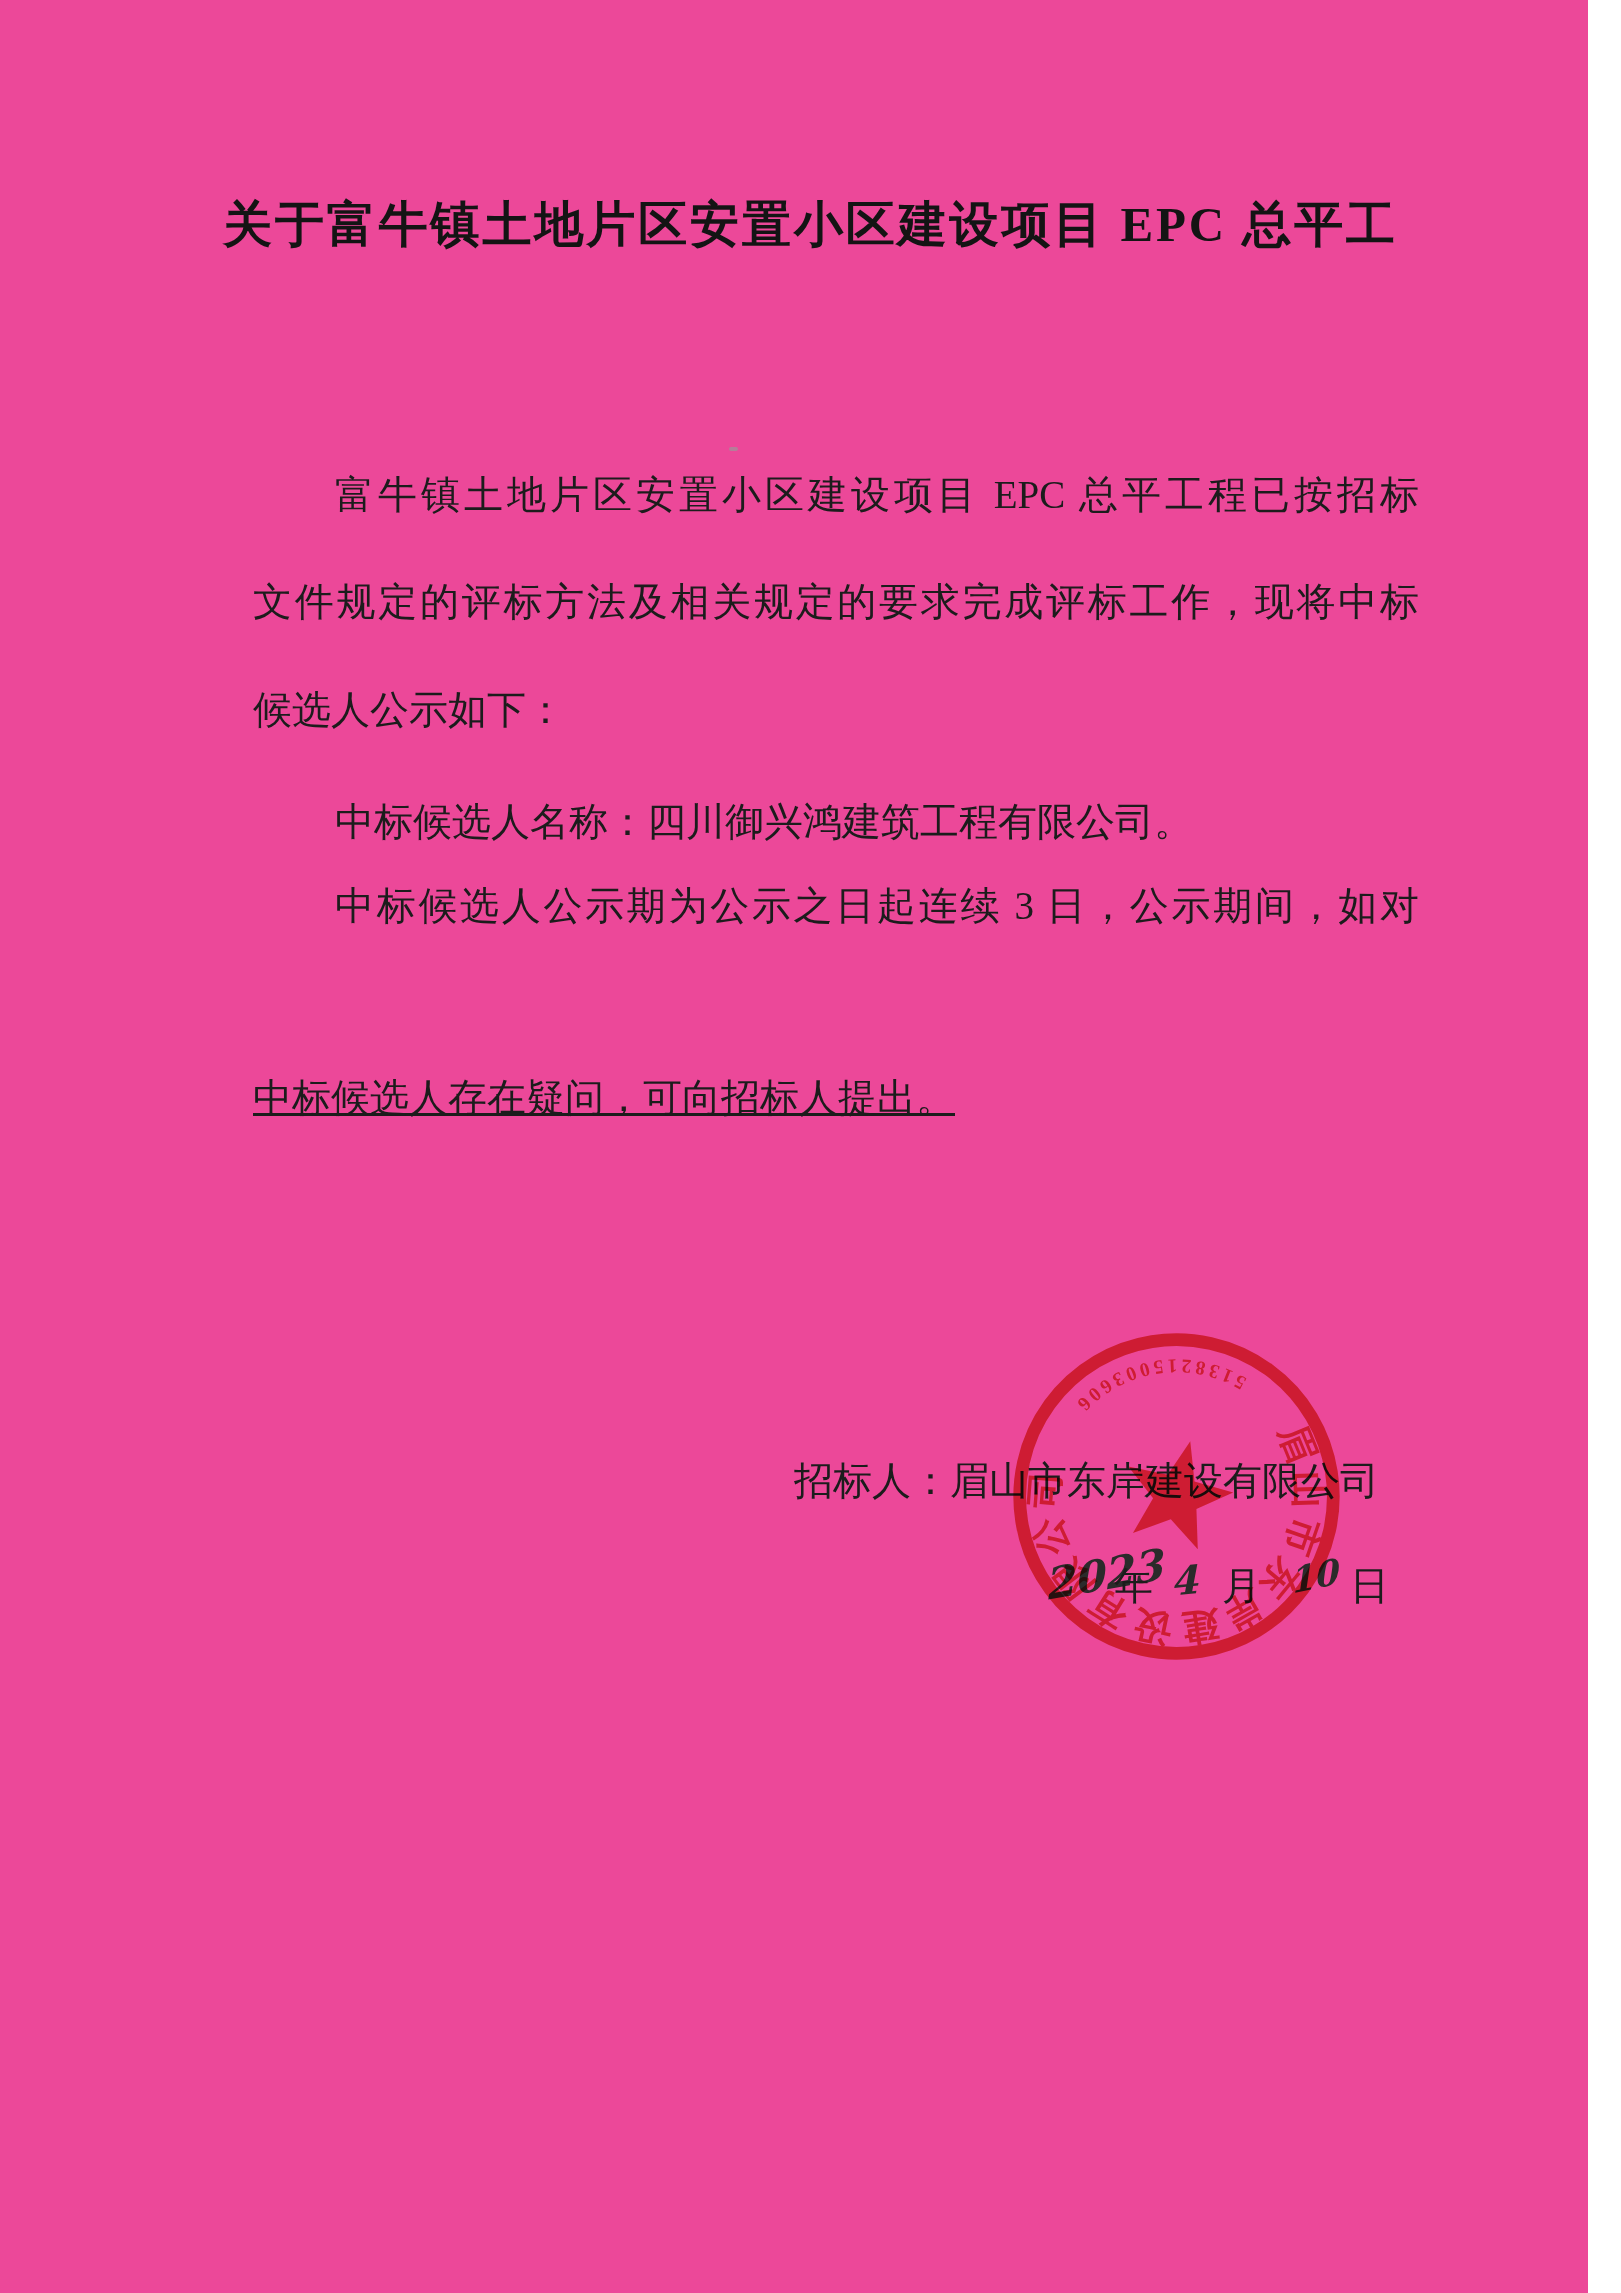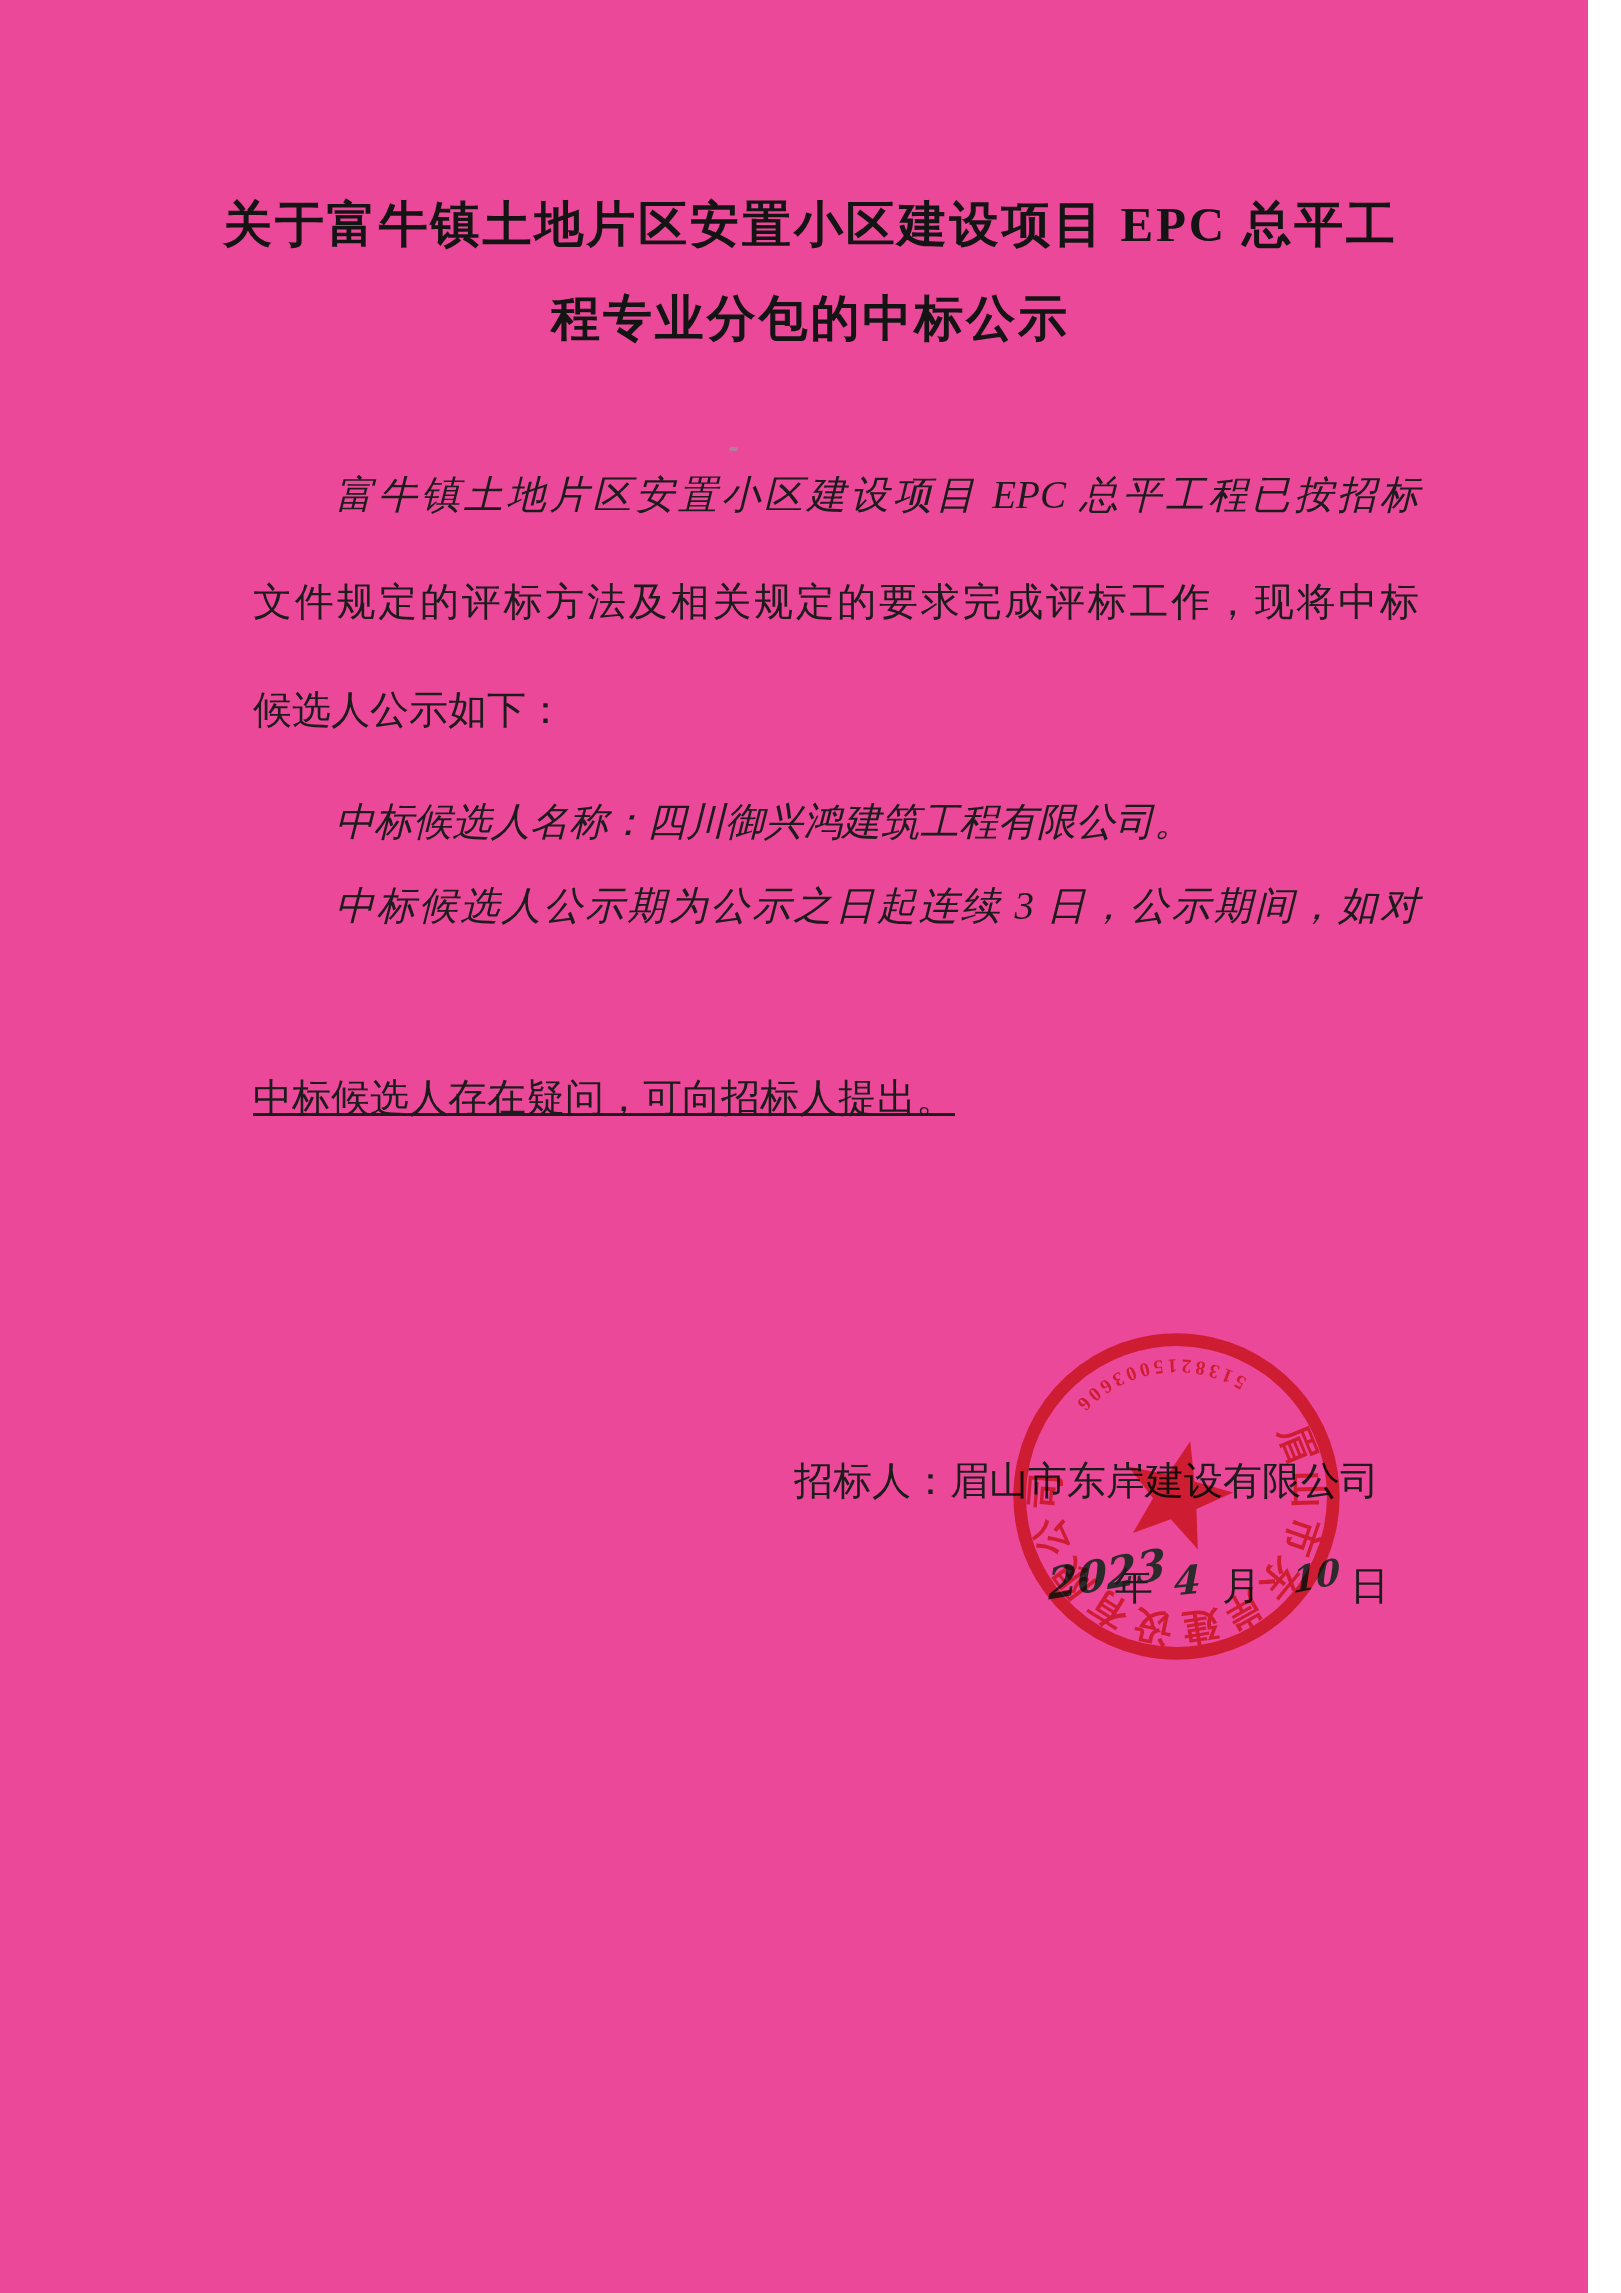--- a/index.html
+++ b/index.html
@@ -27,21 +27,21 @@
     position:absolute;left:253px;width:1166px;
     font-size:39px;line-height:51px;
     color:#1c1c1c;
     white-space:nowrap;
   }
   .doc-line.fill{
     white-space:normal;
     text-align:justify;
     text-align-last:justify;
   }
-  .doc-line.indent{text-indent:82px;font-style:italic;}
+  .doc-line.indent{text-indent:82px;}
   .bl1{top:469px;}
   .bl2{top:576px;}
   .bl3{top:684px;}
   .bl4{top:796px;}
   .bl5{top:880px;}
   .bl6{top:1072px;text-decoration:underline;}
   .bl7{top:1225px;}
   .scan-artifact{
     position:absolute;left:729px;top:447px;width:8.8px;height:3.9px;
     background:#9a9a9a;border-radius:2px;opacity:.65;
@@ -83,21 +83,20 @@
   }
   .seal-company{font-size:38px;letter-spacing:6px;}
   .seal-serial{font-size:20px;letter-spacing:5px;font-weight:normal;}
 </style>
 </head>
 <body>
 
 <div class="page">
 
   <div class="title-line l1">关于富牛镇土地片区安置小区建设项目 EPC 总平工</div>
-  <div class="title-line l2">程专业分包的中标公示</div>
 
   <div class="doc-line bl1 fill indent">富牛镇土地片区安置小区建设项目 EPC 总平工程已按招标</div>
   <div class="doc-line bl2 fill">文件规定的评标方法及相关规定的要求完成评标工作，现将中标</div>
   <div class="doc-line bl3">候选人公示如下：</div>
   <div class="doc-line bl4 indent">中标候选人名称：四川御兴鸿建筑工程有限公司。</div>
   <div class="doc-line bl5 fill indent">中标候选人公示期为公示之日起连续 3 日，公示期间，如对</div>
   <div class="doc-line bl6">中标候选人存在疑问，可向招标人提出。</div>
 
   <div class="scan-artifact"></div>
 

